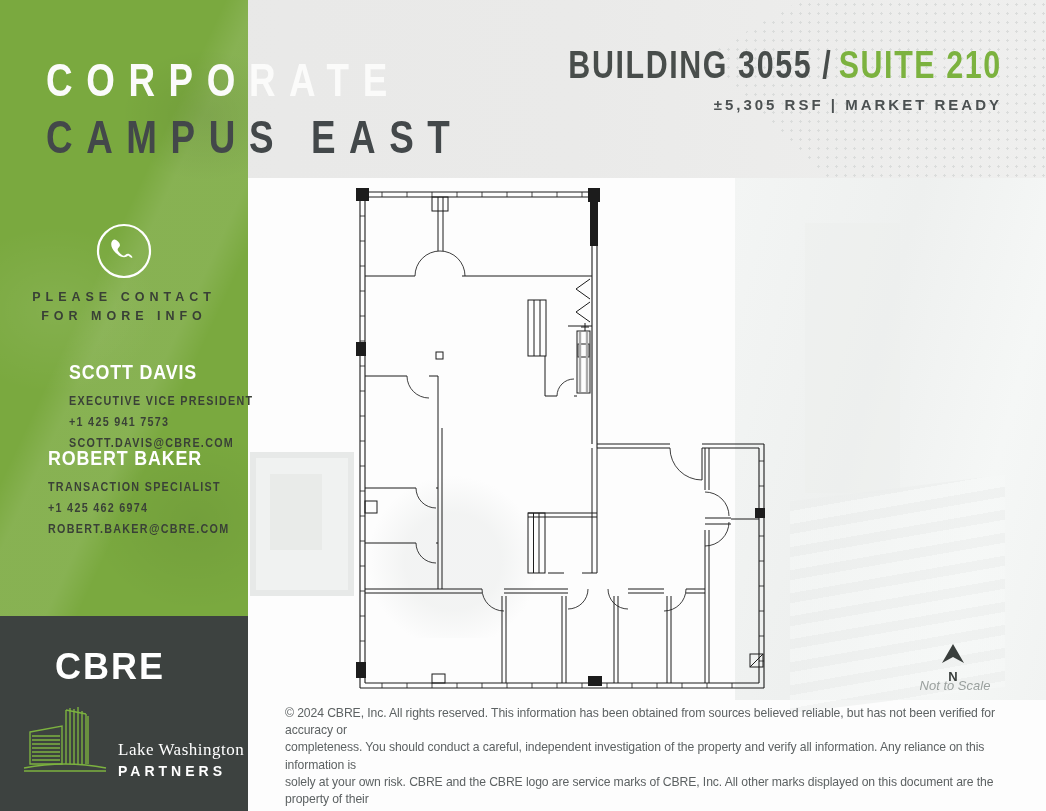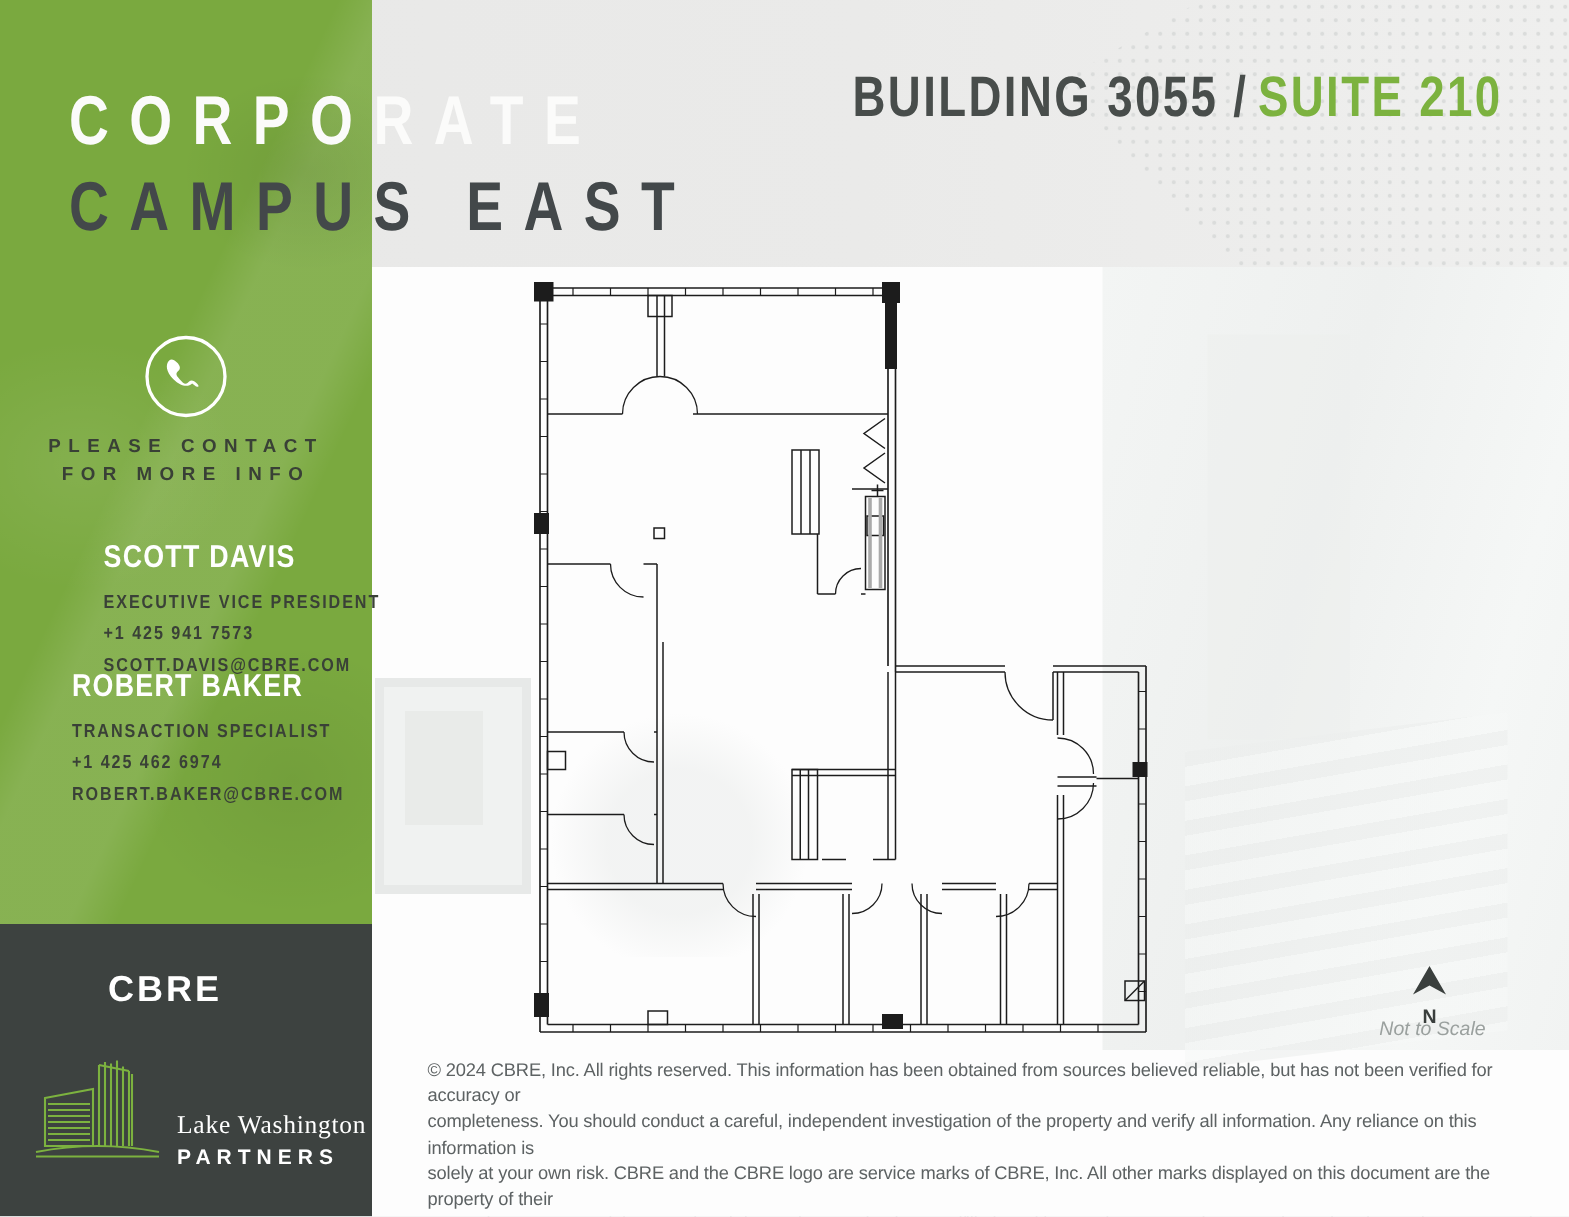--- a/index.html
+++ b/index.html
@@ -45,21 +45,21 @@
              color:#394036;font-weight:bold;font-size:12.5px;line-height:19px;letter-spacing:5px;}
   .contact{position:absolute;left:48px;color:#3a4137;}
   .c1{top:360px;margin-left:21px;} .c2{top:446px;}
   .contact .name{display:block;color:#fff;font-weight:bold;font-size:21px;letter-spacing:1px;
                  transform:scaleX(.85);transform-origin:left center;margin-bottom:7px;white-space:nowrap;}
   .contact .row{display:block;font-weight:bold;font-size:12.5px;line-height:21px;letter-spacing:1.5px;
                 transform:scaleX(.86);transform-origin:left center;white-space:nowrap;}
   
   .footer-panel{position:absolute;left:0;top:616px;width:248px;height:195px;background:#3d4240;}
   .cbre{position:absolute;left:0;top:30px;width:220px;text-align:center;color:#fff;
-        font-weight:bold;font-size:24px;letter-spacing:2px;}
+        font-weight:bold;font-size:36px;letter-spacing:2px;}
   .lwp{position:absolute;left:22px;top:82px;display:flex;align-items:center;}
   .lwp-text{margin-left:10px;color:#fff;margin-top:42px;}
   .lwp-name{font-family:"Liberation Serif",serif;font-size:17px;letter-spacing:.5px;}
   .lwp-sub{font-size:14px;font-weight:bold;letter-spacing:4px;margin-top:3px;}
   
   .heading{position:absolute;right:44px;top:44px;white-space:nowrap;text-align:right;
            font-weight:bold;font-size:38px;letter-spacing:2px;
            transform:scaleX(.8);transform-origin:right center;}
   .h-dark{color:#484d4b;margin-right:8px;}
   .h-green{color:#7cb23f;}
@@ -144,20 +144,21 @@
       <div class="lwp-text">
         <div class="lwp-name">Lake Washington</div>
         <div class="lwp-sub">PARTNERS</div>
       </div>
     </div>
   </div>
 
   <div class="heading">
     <span class="h-dark">BUILDING 3055 /</span><span class="h-green">SUITE 210</span>
   </div>
+  <div class="subheading">±5,305 RSF | MARKET READY</div>
 
   <svg class="plan" viewBox="0 0 420 510">
     <g stroke="#1c1c1c" fill="none" stroke-width="1.1">
 
       <path d="M8,6 H245 M8,11 H240
                M8,6 V502 M13,11 V497
                M240,11 V258 M245,6 V262
                M245,258 H318 M245,262 H318
                M350,258 H412 M350,262 H407
                M407,262 V497 M412,258 V502

